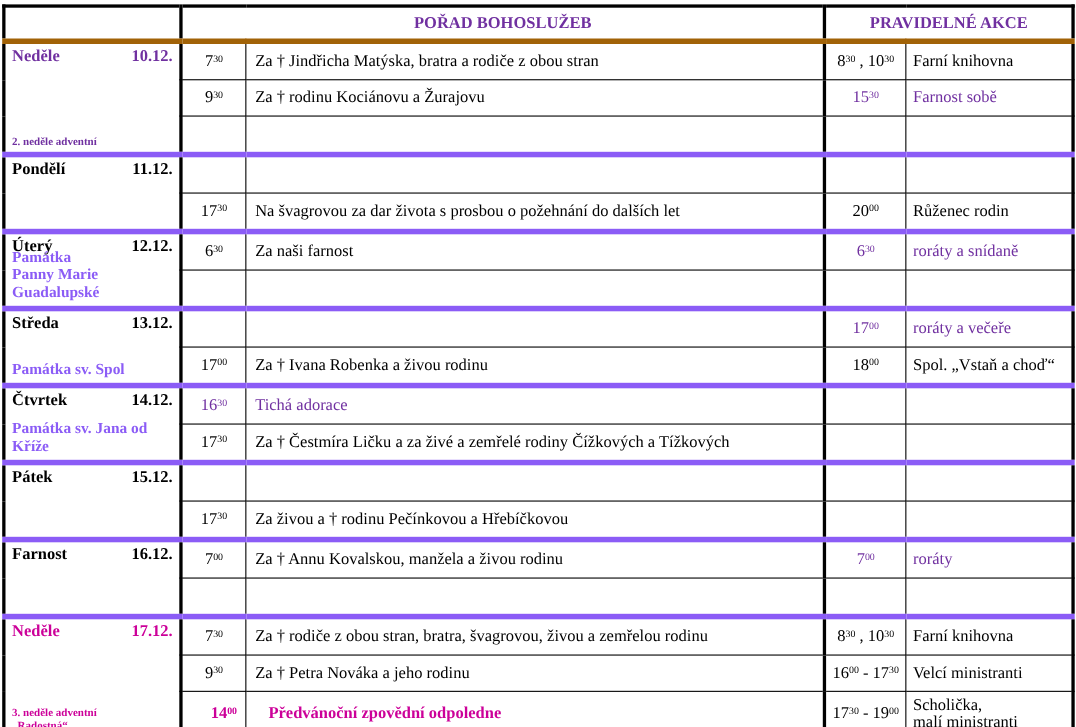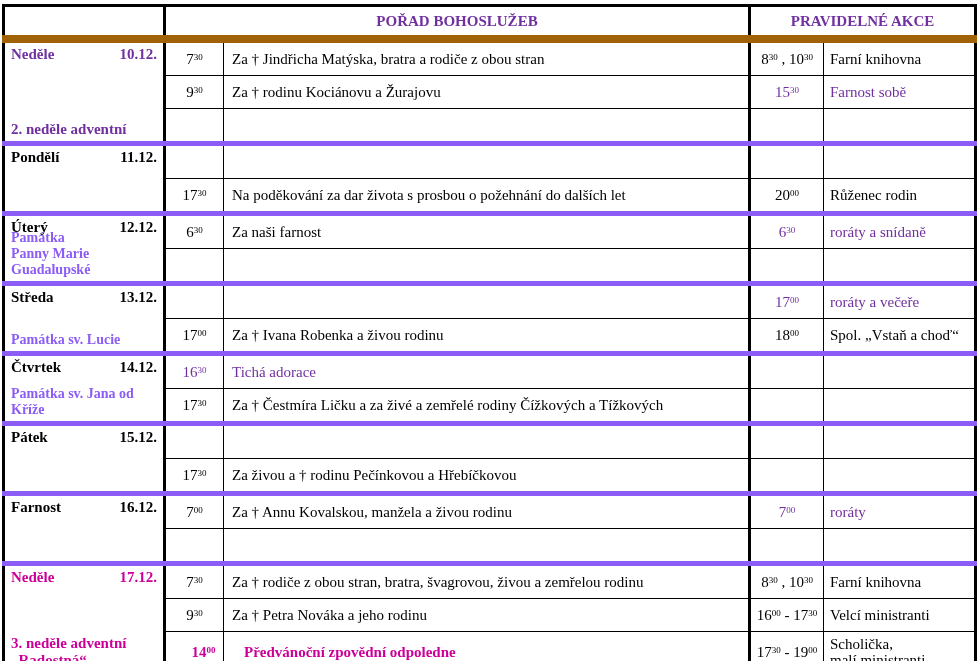--- a/index.html
+++ b/index.html
@@ -14,21 +14,21 @@
   }
   table.schedule {
     border-collapse: collapse;
     table-layout: fixed;
     width: 972px;
     margin: 4px 0 0 2px;
     border: 3px solid #000;
   }
   td, th { border: 1px solid #000; overflow: hidden; }
   thead th {
-    border-bottom: 8px solid #a16207;
+    border-bottom: 5px solid #a16207;
     height: 26px;
     font-size: 15px;
     font-weight: bold;
     text-align: center;
     color: var(--purple);
   }
   thead th.h-empty { color: #000; }
   thead th.h-empty, thead th.h-services { border-right: 3px solid #000; }
   tbody td { height: 32px; font-size: 15px; vertical-align: middle; }
   tr.block-start td { border-top: 5px solid #8b5cf6; }
@@ -41,21 +41,21 @@
     padding: 2px 6px 2px 6px;
   }
   .day-top {
     display: flex;
     justify-content: space-between;
     font-weight: bold;
     font-size: 15px;
     padding-top: 1px;
   }
   .day-sub { position: absolute; left: 6px; bottom: 3px; right: 4px; }
-  .sub-bold { font-weight: bold; font-size: 15px; line-height: 1.15; }
+  .sub-bold { font-weight: bold; font-size: 10px; line-height: 1.15; }
   .sub-small { font-weight: bold; font-size: 14px; line-height: 1.15; color: #8b5cf6; }
 
   .t-cell { text-align: center; padding: 0 2px; margin-top: 28px; }
   .d-cell { border-right: 3px solid #000; padding: 0 4px 0 8px; }
   .a-cell { padding: 0 2px 0 6px; white-space: pre-line; line-height: 1.1; }
 
   sup {
     font-size: 9px;
     line-height: 0;
     position: relative;
@@ -121,21 +121,21 @@
             <span>11.12.</span>
           </div>
         </td>
         <td class="t-cell"></td>
         <td class="d-cell"></td>
         <td class="t-cell"></td>
         <td class="a-cell"></td>
       </tr>
       <tr>
         <td class="t-cell">17<sup>30</sup></td>
-        <td class="d-cell">Na poděkování za dar života s prosbou o požehnání do dalších let</td>
+        <td class="d-cell">Na švagrovou za dar života s prosbou o požehnání do dalších let</td>
         <td class="t-cell">20<sup>00</sup></td>
         <td class="a-cell">Růženec rodin</td>
       </tr>
       <tr class="block-start">
         <td rowspan="2" class="day-cell tone-black">
           <div class="day-top">
             <span>Úterý</span>
             <span>12.12.</span>
           </div>
           <div class="day-sub sub-small">
@@ -154,21 +154,21 @@
         <td class="t-cell"></td>
         <td class="a-cell"></td>
       </tr>
       <tr class="block-start">
         <td rowspan="2" class="day-cell tone-black">
           <div class="day-top">
             <span>Středa</span>
             <span>13.12.</span>
           </div>
           <div class="day-sub sub-small">
-            <div>Památka sv. Lucie</div>
+            <div>Památka sv. Spol</div>
           </div>
         </td>
         <td class="t-cell"></td>
         <td class="d-cell"></td>
         <td class="t-cell tone-purple">17<sup>00</sup></td>
         <td class="a-cell tone-purple">roráty a večeře</td>
       </tr>
       <tr>
         <td class="t-cell">17<sup>00</sup></td>
         <td class="d-cell">Za † Ivana Robenka a živou rodinu</td>

